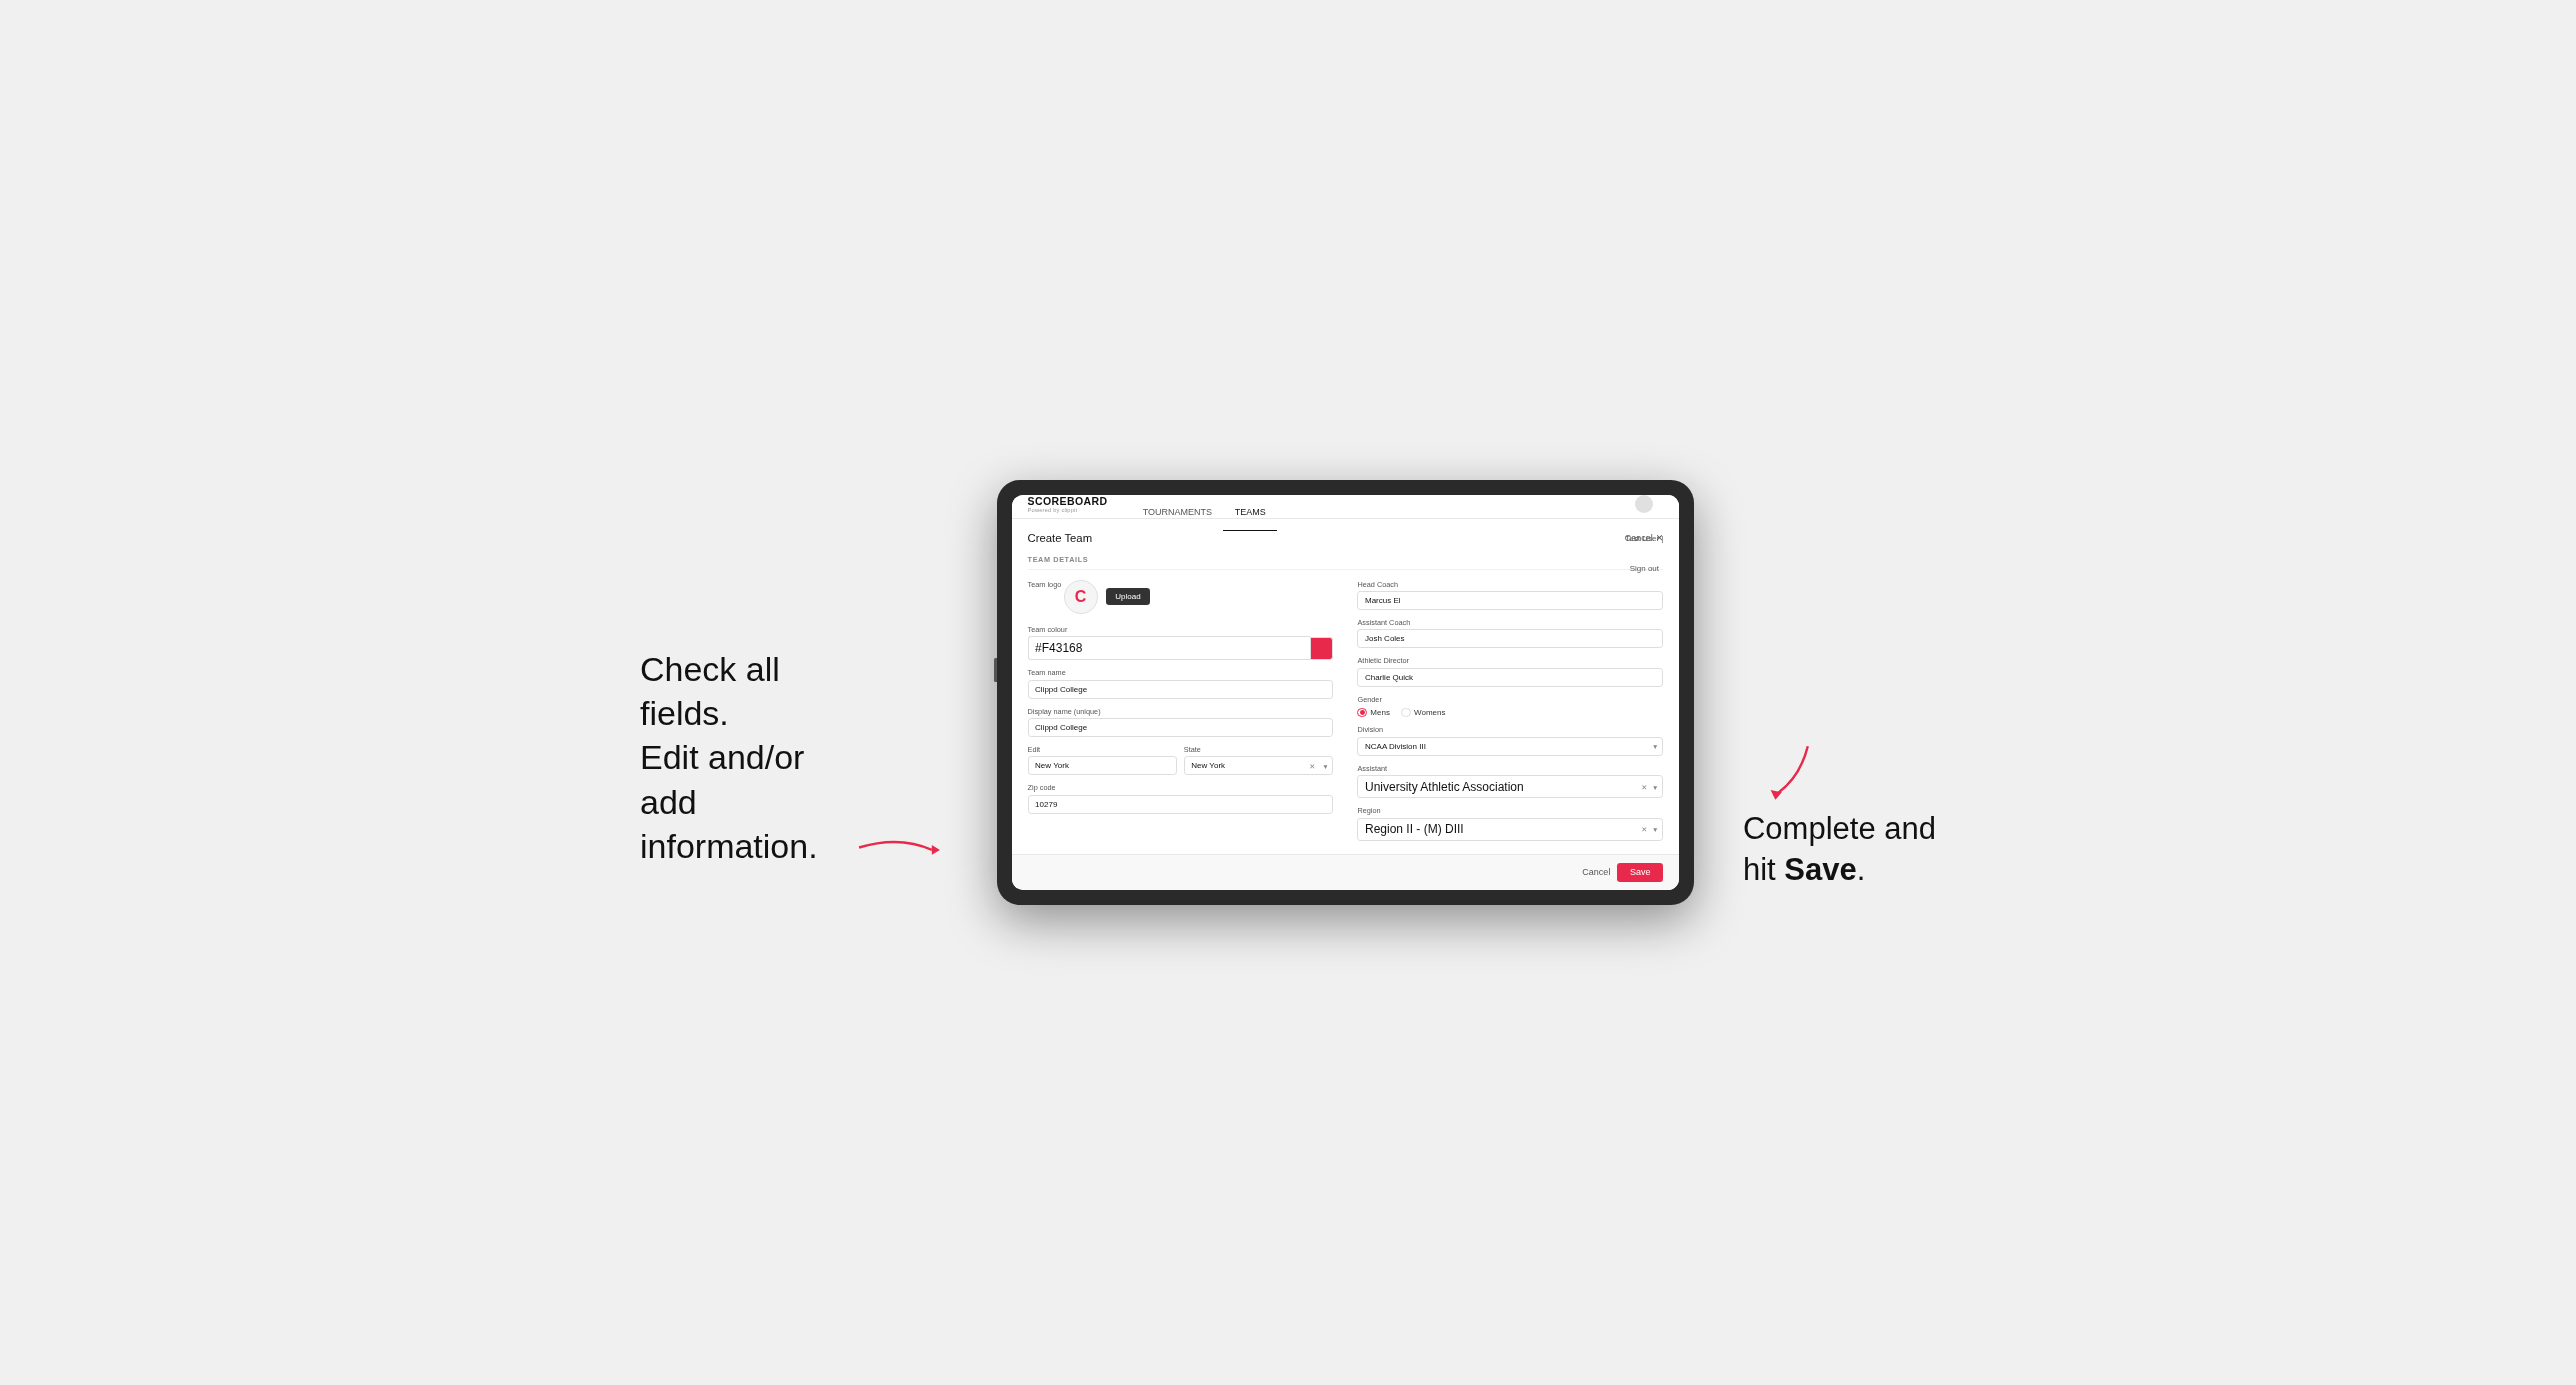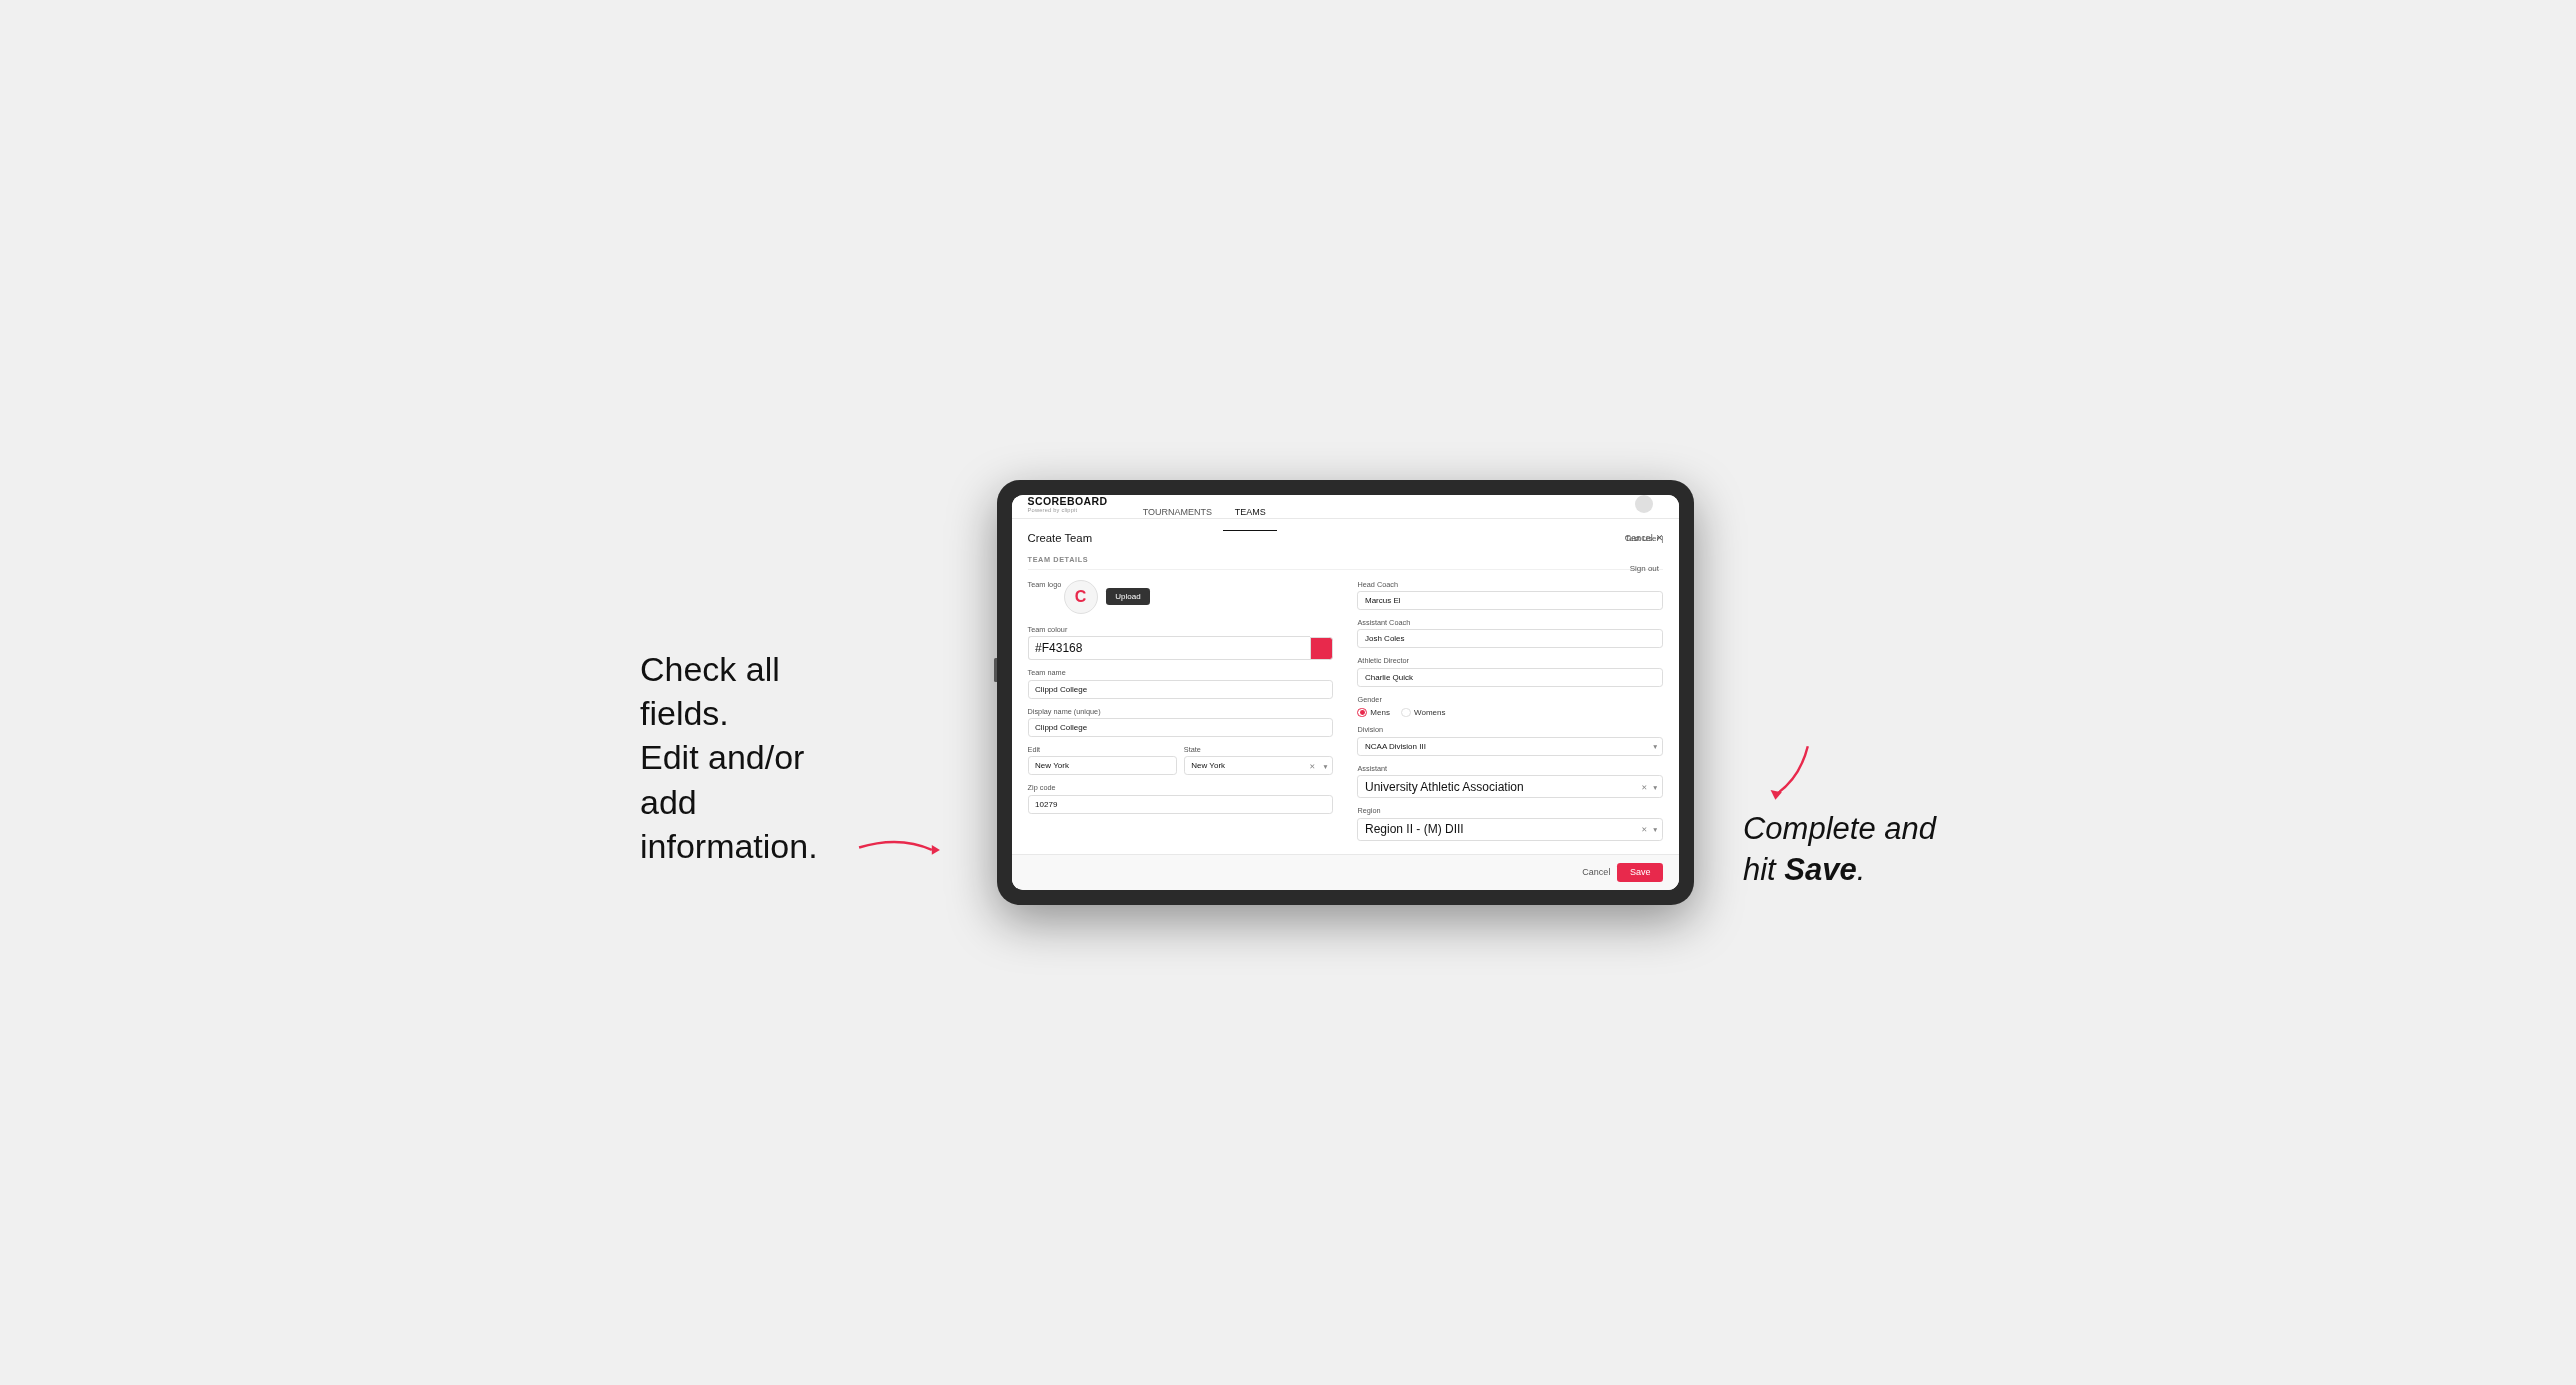--- a/index.html
+++ b/index.html
@@ -31,21 +31,20 @@
       flex-shrink: 0;
     }
 
     .right-annotation {
       font-size: 31px;
       font-weight: 400;
       line-height: 1.3;
       color: #111;
       max-width: 211px;
       flex-shrink: 0;
-      font-style: italic;
     }
 
     .right-annotation strong {
       font-weight: 700;
     }
 
     
     .tablet-frame {
       background: #2a2a2a;
       border-radius: 23px;

